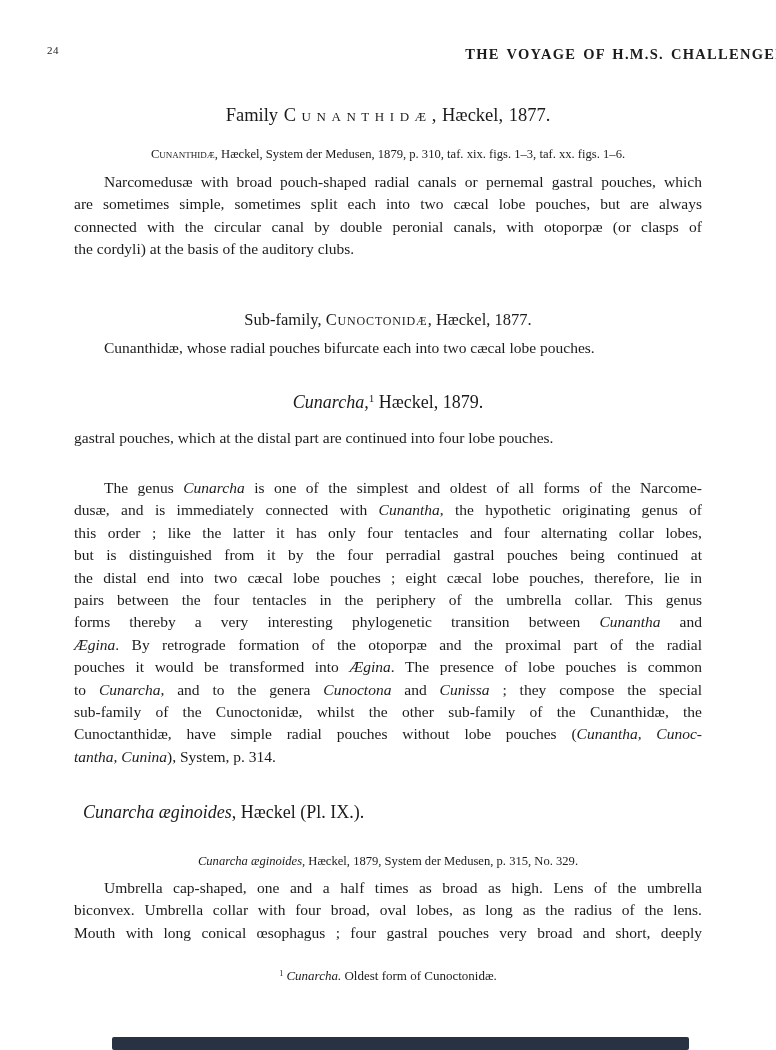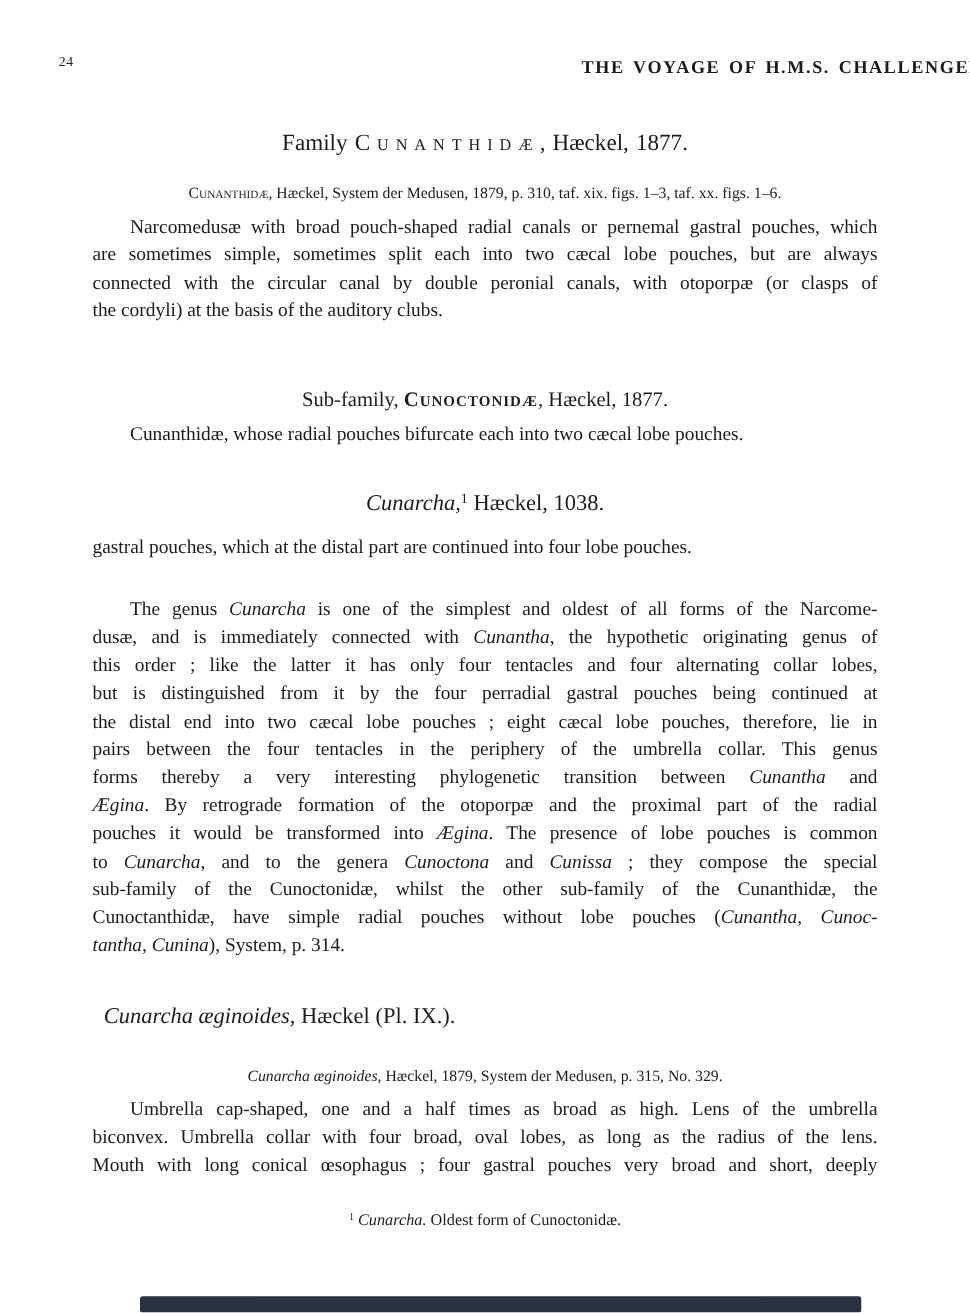--- a/index.html
+++ b/index.html
@@ -34,21 +34,21 @@
   .p-genus-disc{top:477px;}
   .p-species{top:877px;}
 
   .line{text-align:justify;text-align-last:justify;white-space:nowrap;}
   .line.short{text-align-last:left;}
   .line.ind{text-indent:30px;}
 
   .i{font-style:italic;}
   .sc{font-variant:small-caps;}
   .schead{font-variant:small-caps;letter-spacing:0.30em;}
-  .sc1{font-variant:small-caps;letter-spacing:0.05em;font-weight:bold;}
+  .sc1{font-variant:small-caps;letter-spacing:0.05em;}
   .sup{font-size:0.62em;vertical-align:0.5em;}
 
   .bottom-bar{left:112px;top:1037px;width:577px;height:13px;border-radius:2px;}
 </style>
 </head>
 <body style="background: rgb(255, 255, 255); color: rgb(27, 27, 27);">
 
 <div class="abs page-number">24</div>
 <div class="abs running-head">THE VOYAGE OF H.M.S. CHALLENGER.</div>
 
@@ -59,21 +59,21 @@
     <div class="line"><span>are sometimes simple, sometimes split each into two cæcal lobe pouches, but are always</span></div>
     <div class="line"><span>connected with the circular canal by double peronial canals, with otoporpæ (or clasps of</span></div>
     <div class="line short"><span>the cordyli) at the basis of the auditory clubs.</span></div>
   </div>
 
 <div class="abs col center h-sub"><span>Sub-family, </span><span class="sc1">Cunoctonidæ</span><span>, Hæckel, 1877.</span></div>
 <div class="abs col body-par p-sub">
     <div class="line ind short"><span>Cunanthidæ, whose radial pouches bifurcate each into two cæcal lobe pouches.</span></div>
   </div>
 
-<div class="abs col center h-genus"><span class="i">Cunarcha,</span><span class="sup">1</span><span> Hæckel, 1038.</span></div>
+<div class="abs col center h-genus"><span class="i">Cunarcha,</span><span class="sup">1</span><span> Hæckel, 1879.</span></div>
 <div class="abs col body-par p-genus-diag">
     <div class="line short"><span>gastral pouches, which at the distal part are continued into four lobe pouches.</span></div>
   </div>
 <div class="abs col body-par p-genus-disc">
     <div class="line ind"><span>The genus </span><span class="i">Cunarcha</span><span> is one of the simplest and oldest of all forms of the Narcome-</span></div>
     <div class="line"><span>dusæ, and is immediately connected with </span><span class="i">Cunantha</span><span>, the hypothetic originating genus of</span></div>
     <div class="line"><span>this order ; like the latter it has only four tentacles and four alternating collar lobes,</span></div>
     <div class="line"><span>but is distinguished from it by the four perradial gastral pouches being continued at</span></div>
     <div class="line"><span>the distal end into two cæcal lobe pouches ; eight cæcal lobe pouches, therefore, lie in</span></div>
     <div class="line"><span>pairs between the four tentacles in the periphery of the umbrella collar. This genus</span></div>

